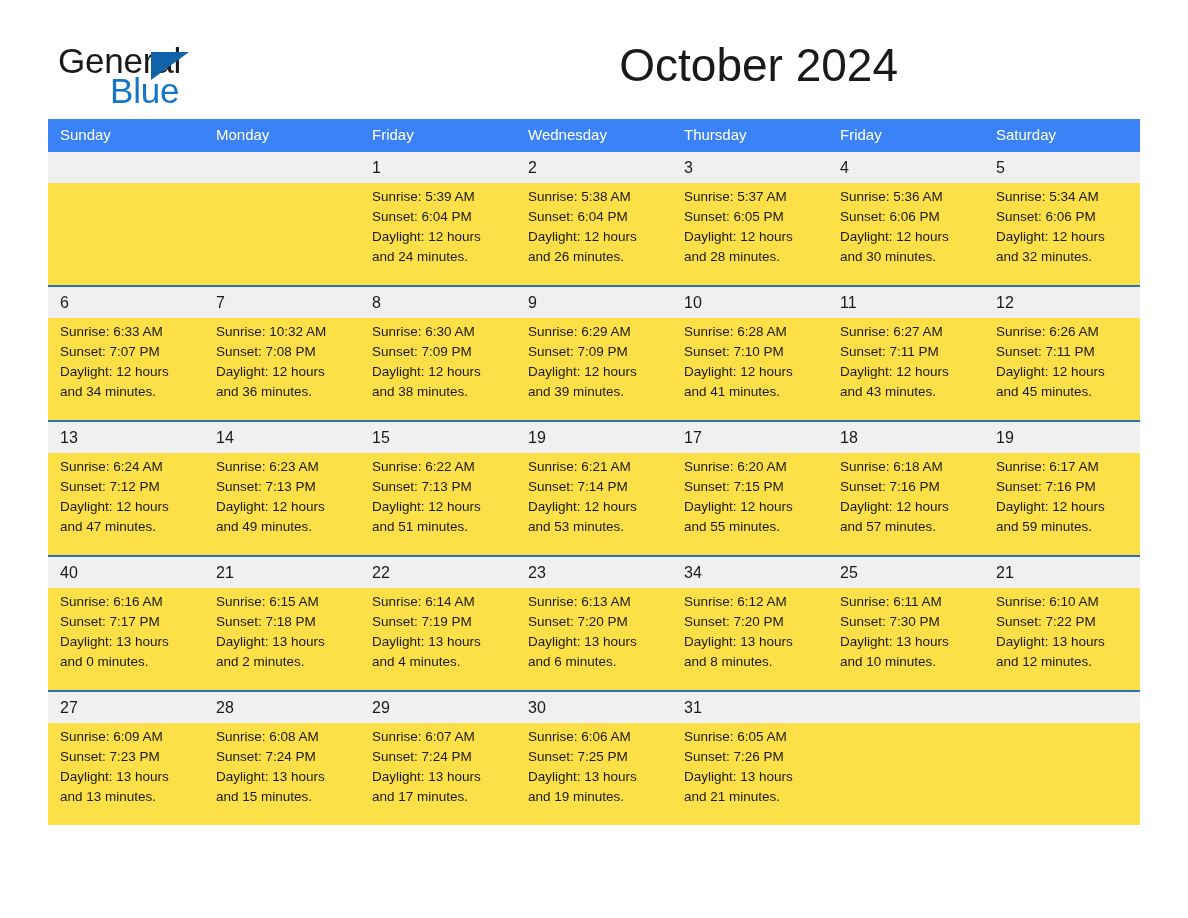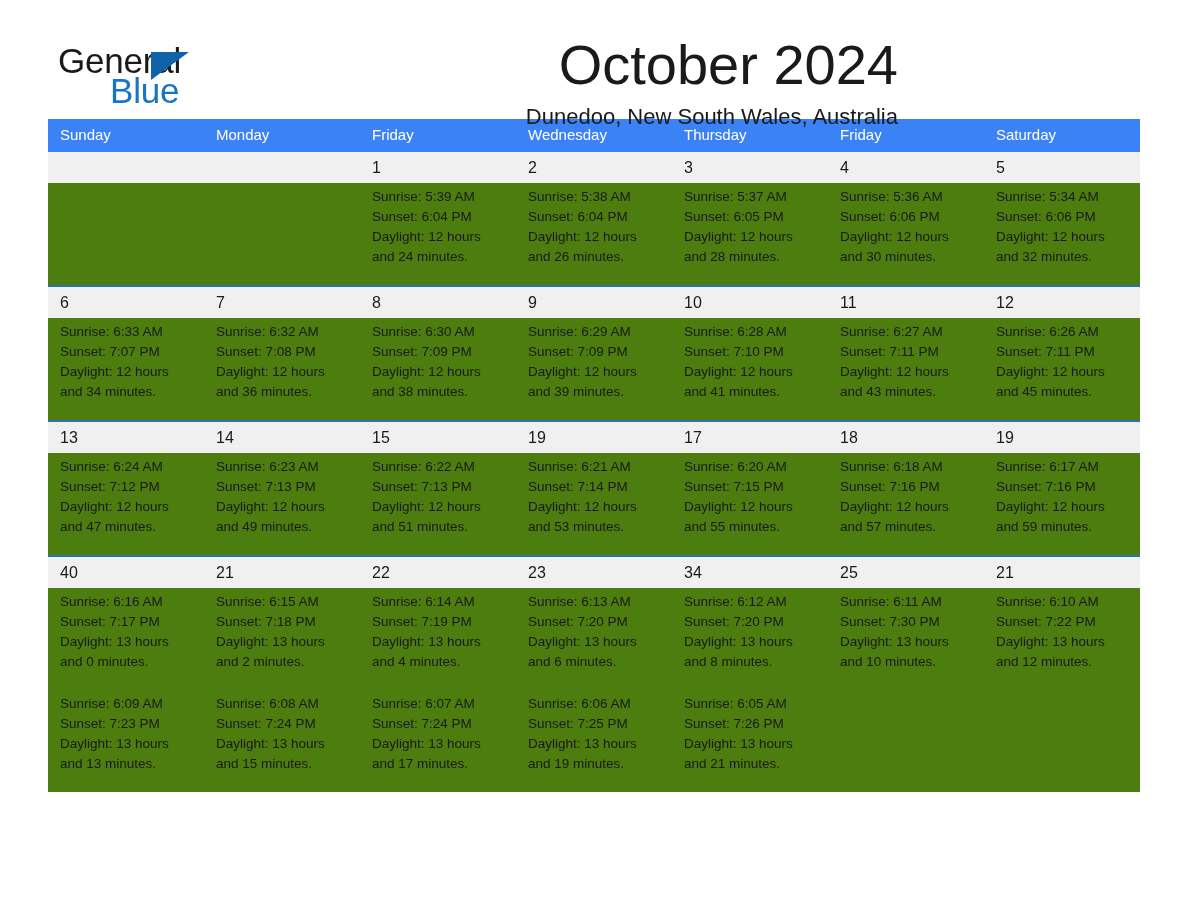--- a/index.html
+++ b/index.html
@@ -65,21 +65,21 @@
     color: #1675c6;
     line-height: 38px;
     font-weight: 400;
   }
 
   .title-block {
     text-align: right;
     padding-right: 2px;
   }
   .cal-title {
-    font-size: 56px;
+    font-size: 46px;
     line-height: 46px;
     font-weight: 400;
     color: #1a1a1a;
     letter-spacing: 0px;
   }
   .cal-subtitle {
     margin-top: 16px;
     font-size: 22px;
     line-height: 26px;
     font-weight: 400;
@@ -113,21 +113,21 @@
     line-height: 20px;
     color: #1a1a1a;
     padding: 6px 0 5px 12px;
     vertical-align: top;
     border-top: 2px solid #2b72b2;
   }
   .daynum-row.first td {
     border-top: none;
   }
   .detail-row td {
-    background: #4d7c0f;
+    background: #fde047;
     font-size: 13.5px;
     line-height: 20px;
     color: #1a1a1a;
     padding: 4px 10px 18px 12px;
     vertical-align: top;
     border: none;
     white-space: pre-line;
   }
   .detail-row td.empty,
   .daynum-row td.empty { }
@@ -140,21 +140,20 @@
   <div class="header">
 
     <div class="brand">
       <span class="brand-general">General</span>
       <span class="brand-triangle"></span>
       <span class="brand-blue">Blue</span>
     </div>
 
     <div class="title-block">
       <div class="cal-title">October 2024</div>
-      <div class="cal-subtitle">Dunedoo, New South Wales, Australia</div>
     </div>
 
   </div>
 
   <table class="calendar">
     <colgroup>
       <col>
         <col>
         <col>
         <col>
@@ -216,21 +215,21 @@
         <td>9</td>
         <td>10</td>
         <td>11</td>
         <td>12</td>
       </tr>
       <tr class="detail-row">
         <td>Sunrise: 6:33 AM
 Sunset: 7:07 PM
 Daylight: 12 hours
 and 34 minutes.</td>
-        <td>Sunrise: 6:32 AM
+        <td>Sunrise: 10:32 AM
 Sunset: 7:08 PM
 Daylight: 12 hours
 and 36 minutes.</td>
         <td>Sunrise: 6:30 AM
 Sunset: 7:09 PM
 Daylight: 12 hours
 and 38 minutes.</td>
         <td>Sunrise: 6:29 AM
 Sunset: 7:09 PM
 Daylight: 12 hours
@@ -322,20 +321,29 @@
         <td>Sunrise: 6:11 AM
 Sunset: 7:30 PM
 Daylight: 13 hours
 and 10 minutes.</td>
         <td>Sunrise: 6:10 AM
 Sunset: 7:22 PM
 Daylight: 13 hours
 and 12 minutes.</td>
       </tr>
 
+      <tr class="daynum-row">
+        <td>27</td>
+        <td>28</td>
+        <td>29</td>
+        <td>30</td>
+        <td>31</td>
+        <td class="empty"></td>
+        <td class="empty"></td>
+      </tr>
       <tr class="detail-row">
         <td>Sunrise: 6:09 AM
 Sunset: 7:23 PM
 Daylight: 13 hours
 and 13 minutes.</td>
         <td>Sunrise: 6:08 AM
 Sunset: 7:24 PM
 Daylight: 13 hours
 and 15 minutes.</td>
         <td>Sunrise: 6:07 AM

